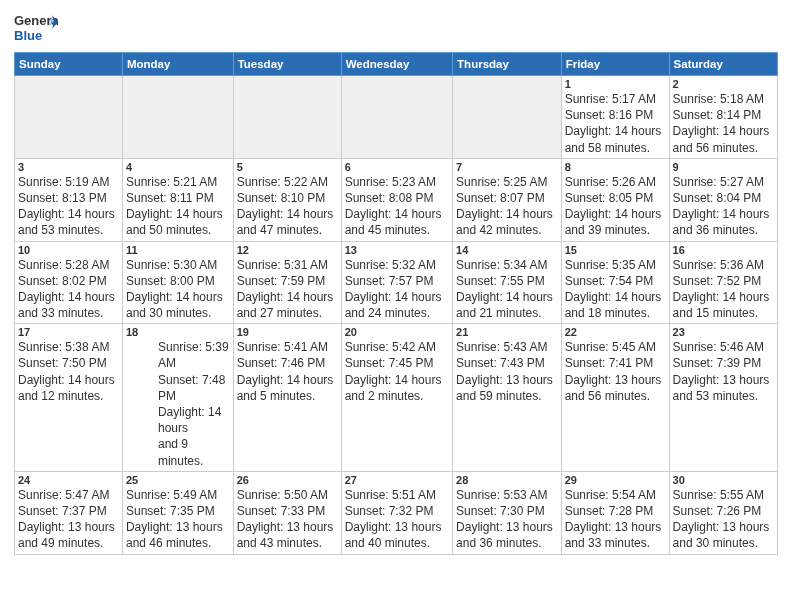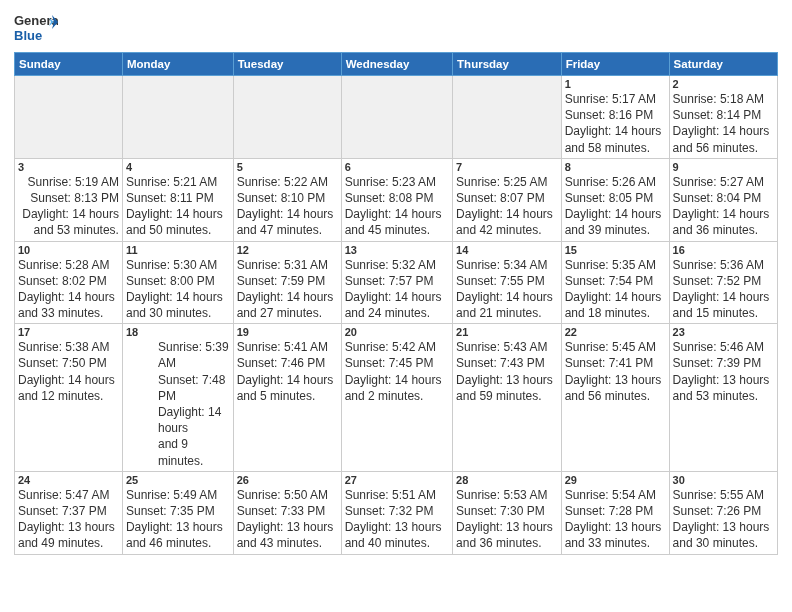--- a/index.html
+++ b/index.html
@@ -137,21 +137,21 @@
             <span class="day-number">2</span>
             <div class="day-info" style="white-space: pre-line;">Sunrise: 5:18 AM
 Sunset: 8:14 PM
 Daylight: 14 hours
 and 56 minutes.</div>
           </td>
         </tr>
         <tr>
           <td>
             <span class="day-number">3</span>
-            <div class="day-info" style="white-space: pre-line; text-align: right;">Sunrise: 5:19 AM
+            <div class="day-info" style="white-space: pre-line;">Sunrise: 5:19 AM
 Sunset: 8:13 PM
 Daylight: 14 hours
 and 53 minutes.</div>
           </td>
           <td>
             <span class="day-number">4</span>
             <div class="day-info" style="white-space: pre-line;">Sunrise: 5:21 AM
 Sunset: 8:11 PM
 Daylight: 14 hours
 and 50 minutes.</div>

